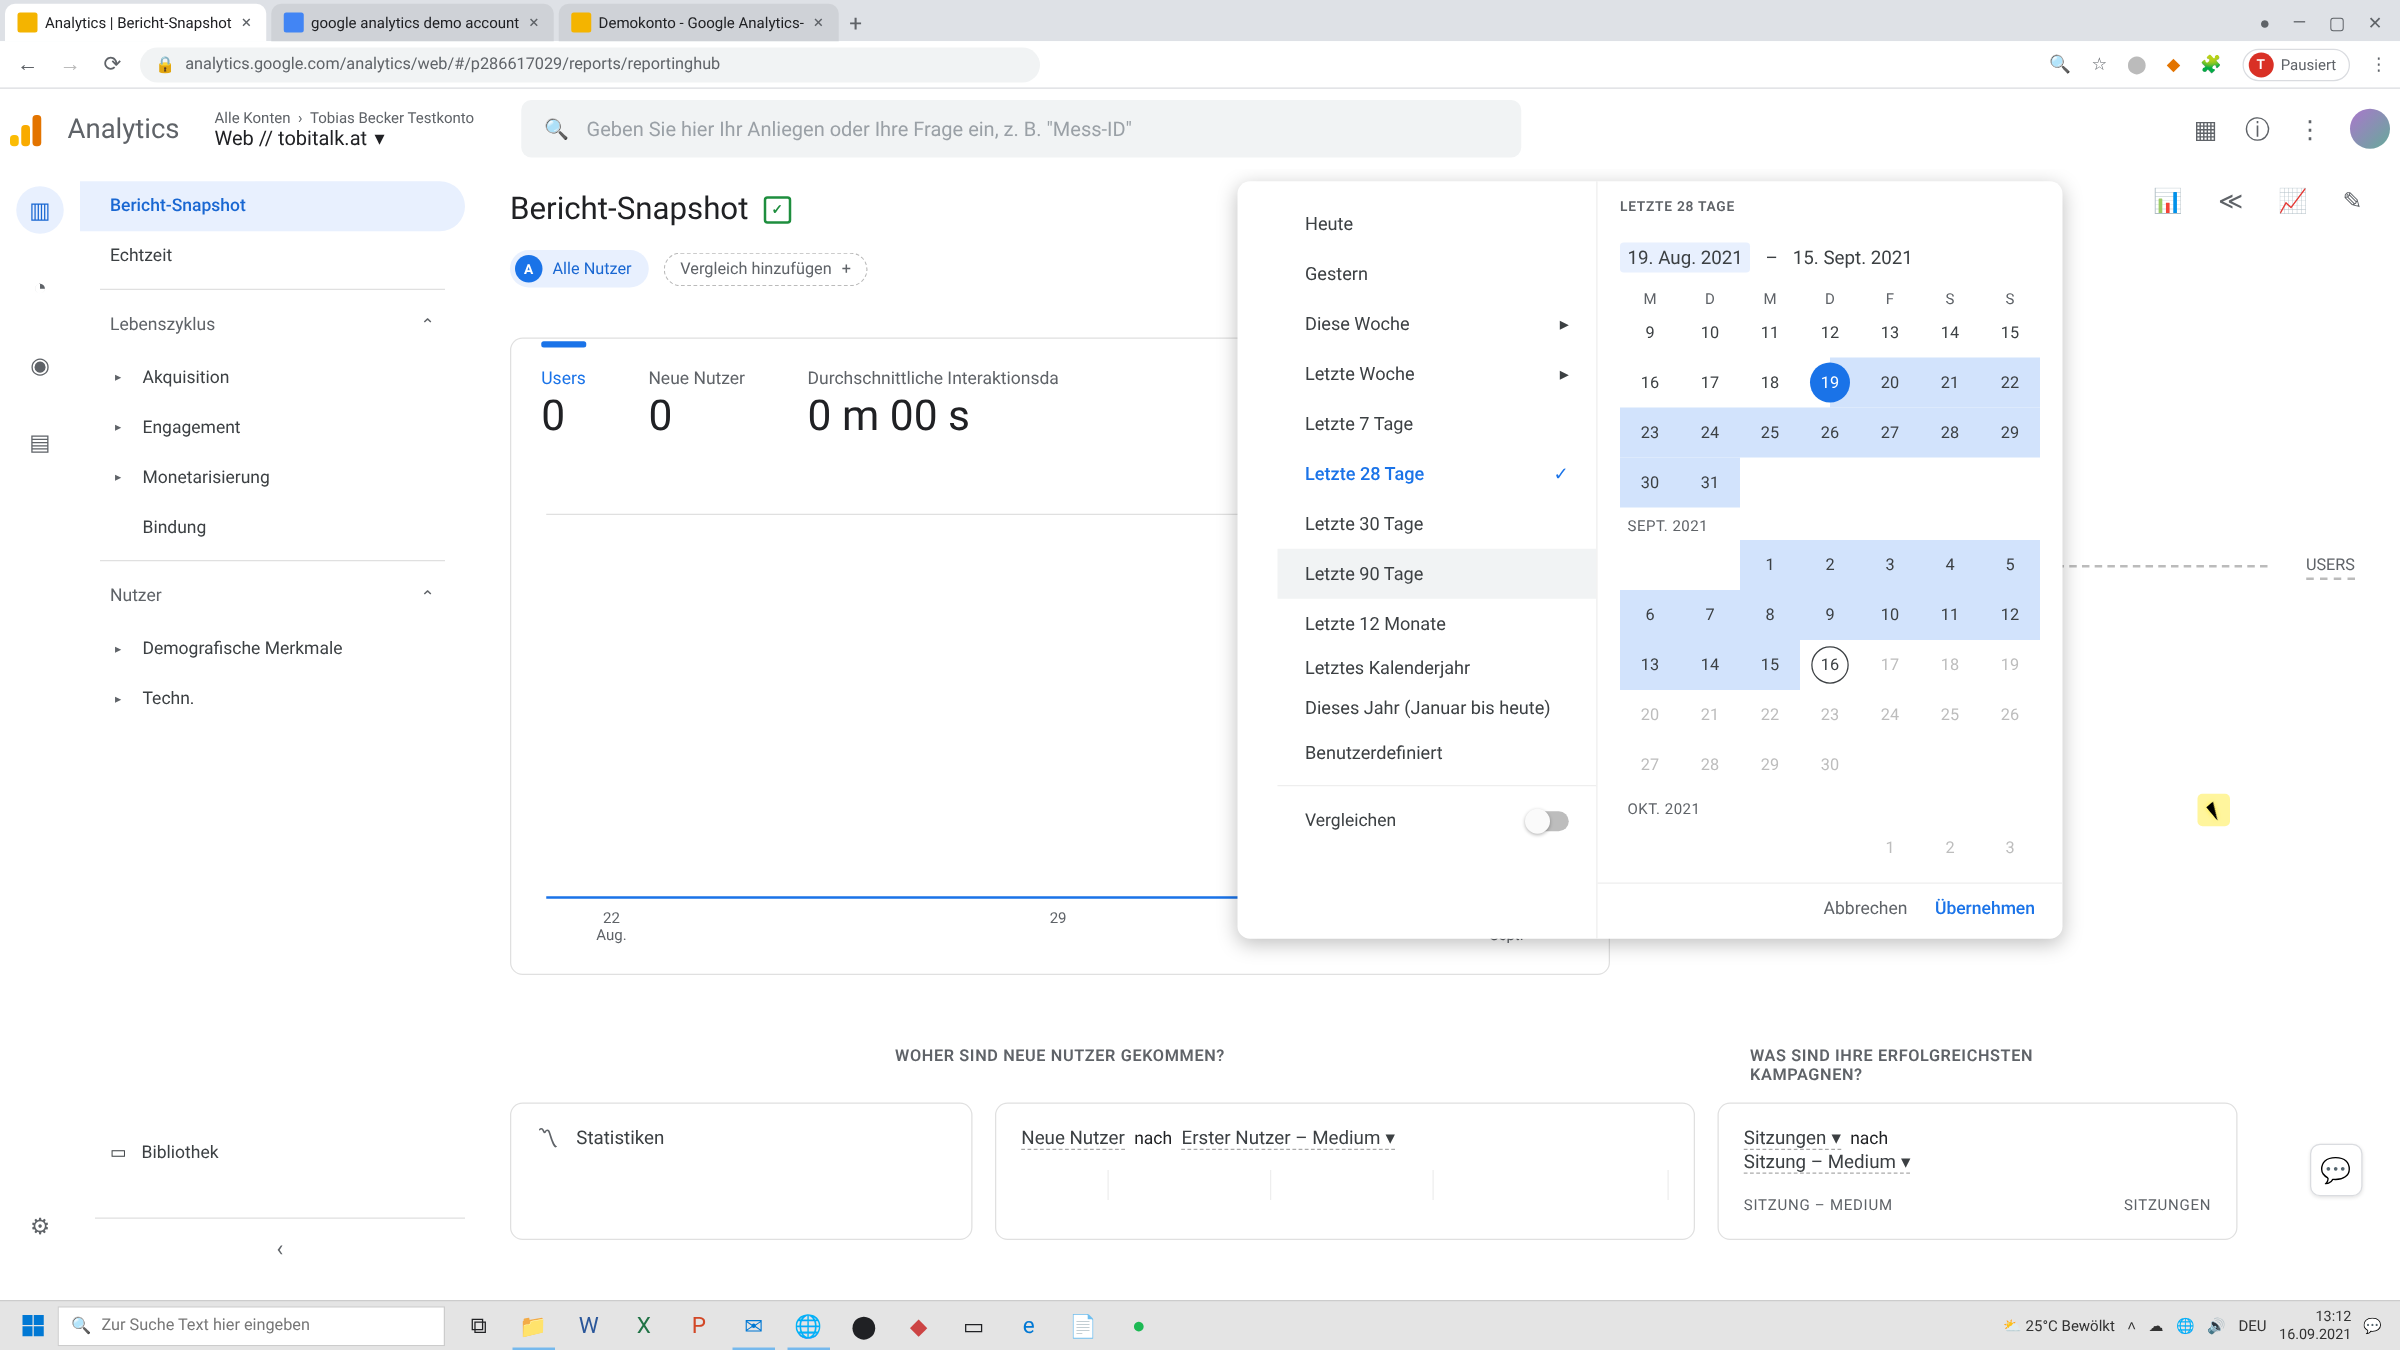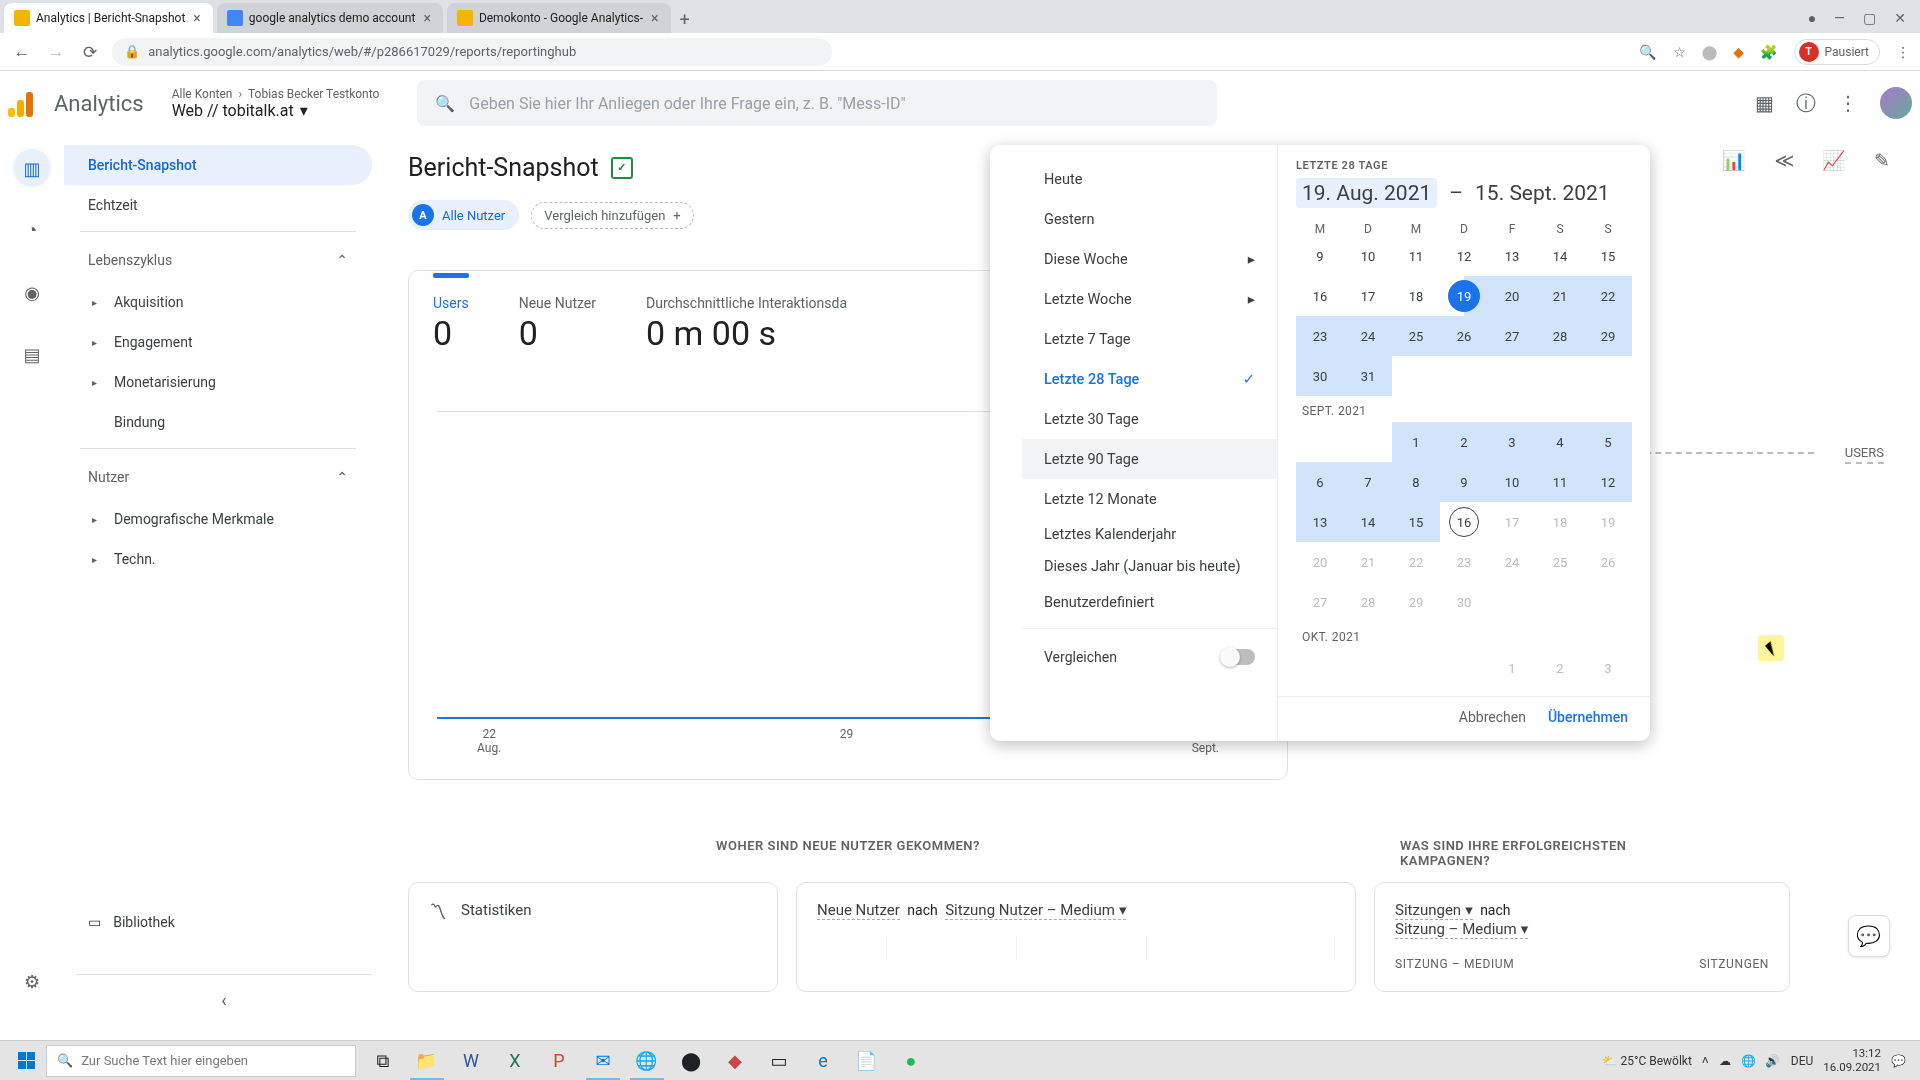--- a/index.html
+++ b/index.html
@@ -100,21 +100,21 @@
 .preset.active { color: #1a73e8; font-weight: 500; }
 .preset:hover, .preset.hover { background: #f1f3f4; }
 .preset.multi { height: auto; padding-top: 6px; padding-bottom: 6px; line-height: 1.35; }
 .preset-divider { height: 1px; background: #eee; margin: 6px 0; }
 .compare-row { height: 44px; padding: 0 22px; display: flex; align-items: center; justify-content: space-between; color: #3c4043; }
 .toggle { width: 34px; height: 16px; background: #bdbdbd; border-radius: 8px; position: relative; }
 .toggle::after { content: ''; position: absolute; left: -1px; top: -2px; width: 20px; height: 20px; background: #fafafa; border-radius: 50%; box-shadow: 0 1px 3px rgba(0,0,0,0.3); }
 
 .calendar { flex: 1; padding: 14px 18px 10px 18px; }
 .cal-hdr-label { font-size: 11px; letter-spacing: 0.6px; color: #5f6368; font-weight: 600; }
-.cal-range { margin-top: 6px; display: flex; align-items: center; gap: 12px; font-size: 21px; color: #3c4043; }
+.cal-range { margin-top: 22px; display: flex; align-items: center; gap: 12px; font-size: 15px; color: #3c4043; }
 .cal-range .from { background: #e8f0fe; padding: 3px 6px; border-radius: 3px; }
 .cal-dows { margin-top: 14px; display: grid; grid-template-columns: repeat(7, 1fr); text-align: center; font-size: 12px; color: #5f6368; }
 .cal-grid { display: grid; grid-template-columns: repeat(7, 1fr); }
 .cal-cell { height: 40px; display: flex; align-items: center; justify-content: center; font-size: 13px; color: #3c4043; position: relative; }
 .cal-cell.dim { color: #bdbdbd; }
 .cal-cell.sel { background: #d2e3fc; }
 .cal-cell.start { background: #1a73e8; color: #fff; border-radius: 50%; }
 .cal-cell.start-wrap { background: linear-gradient(90deg, transparent 50%, #d2e3fc 50%); }
 .cal-cell.today span { border: 1px solid #3c4043; border-radius: 50%; width: 30px; height: 30px; display: flex; align-items: center; justify-content: center; }
 .cal-month { font-size: 12px; color: #5f6368; padding: 8px 4px 4px 6px; letter-spacing: 0.4px; }
@@ -342,21 +342,21 @@
       <div class="card bottom-card bc1">
         <span style="font-size:18px;color:#5f6368">〽</span>
         <span style="font-size:15px">Statistiken</span>
       </div>
       <div class="card bottom-card bc2">
         <span class="dim-select">
           <span>Neue Nutzer</span>
         </span>
         <span style="margin:0 4px">nach</span>
         <span class="dim-select">
-          <span>Sitzung Nutzer – Medium</span> 
+          <span>Erster Nutzer – Medium</span> 
             <span>▾</span>
         </span>
         <div class="medium-cols">
             <div></div>
             <div></div>
             <div></div>
           </div>
       </div>
       <div class="card bottom-card bc3">
         <div>

